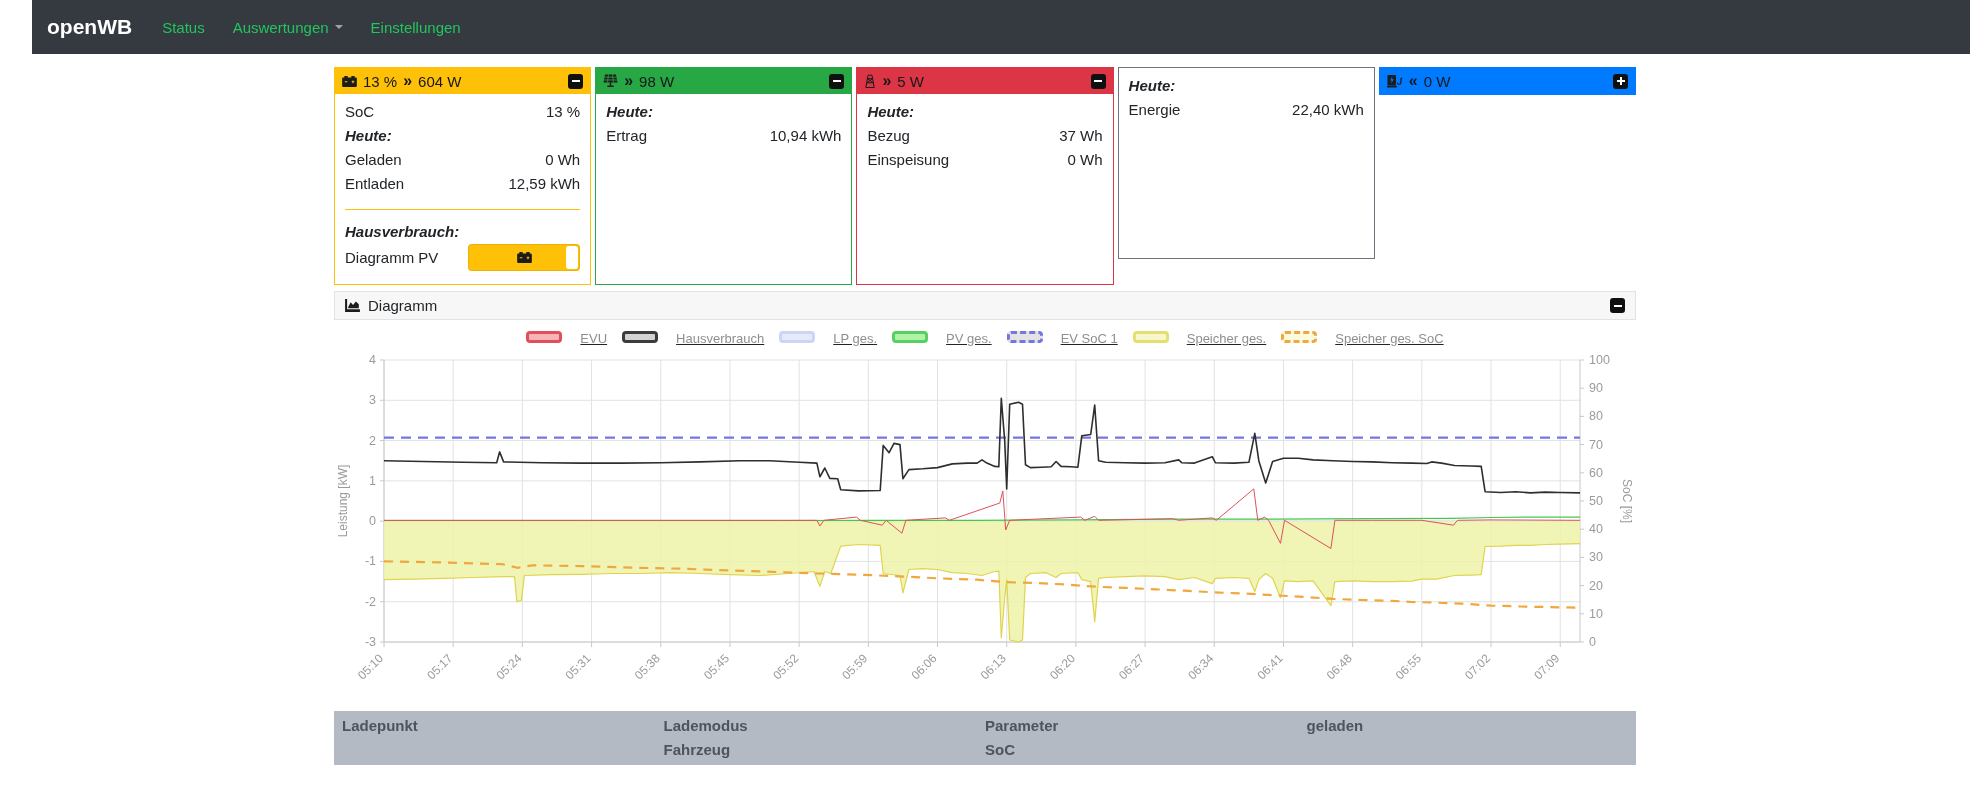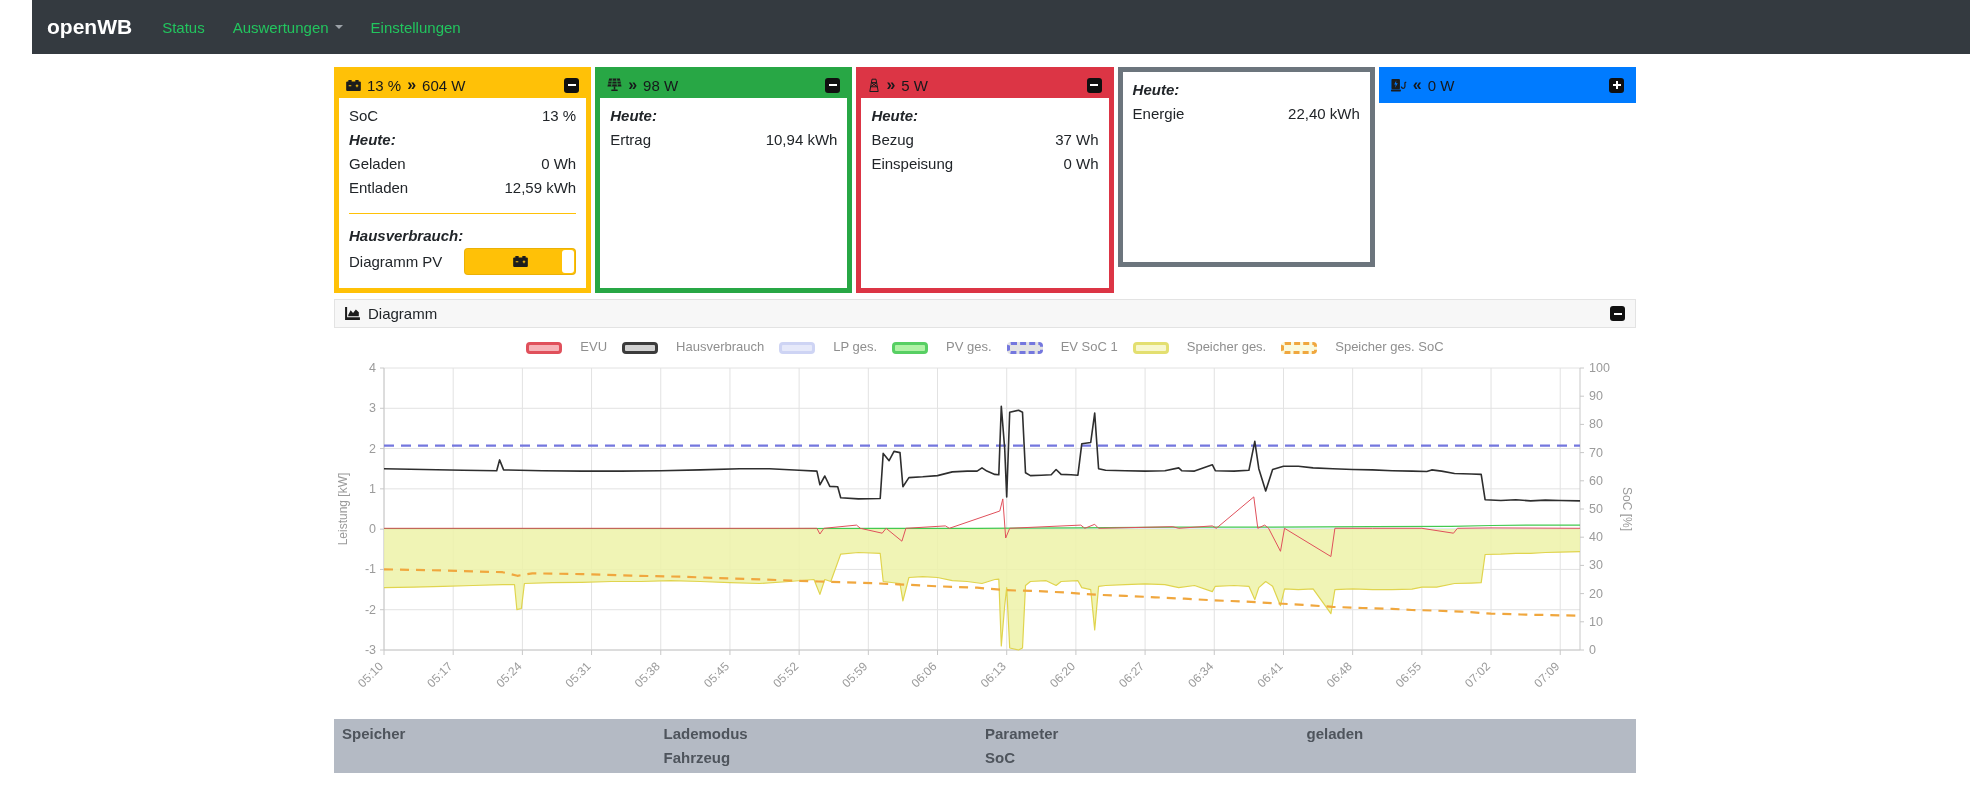--- a/index.html
+++ b/index.html
@@ -5,39 +5,39 @@
   html,body{margin:0;padding:0;background:#fff;width:1970px;height:796px;overflow:hidden;
     font-family:"Liberation Sans","DejaVu Sans",sans-serif;color:#212529;}
   
   .navbar{height:46px;background:#343a40;display:flex;align-items:center;padding:4px 15px;margin-left:32px;}
   .brand{color:#fff;font-size:21px;font-weight:600;margin-right:30px;cursor:pointer;}
   .nav-item{color:#22c55e;font-size:15px;margin-right:28px;cursor:pointer;display:flex;align-items:center;gap:6px;}
   .caret{width:0;height:0;border-left:4px solid transparent;border-right:4px solid transparent;border-top:4px solid #9da3a9;display:inline-block;}
   
   .container{width:1302px;margin:0 auto;}
   .cards-row{display:flex;gap:4px;margin-top:13px;align-items:flex-start;}
-  .card{flex:1;background:#fff;border:5px solid #14b8a6;min-width:0;}
+  .card{flex:1;background:#fff;border:1px solid #14b8a6;min-width:0;}
   .card-header{height:26px;display:flex;align-items:center;gap:6px;padding:0 7px;font-size:15px;color:#16181b;}
   .hicon{display:flex;align-items:center;}
   .chev{font-weight:700;font-size:16px;line-height:1;}
   .sq{width:15px;height:15px;background:#101010;border-radius:3px;position:relative;margin-left:auto;cursor:pointer;flex:none;}
   .sq::before{content:'';position:absolute;left:3.5px;right:3.5px;top:6.5px;height:2px;background:#fff;}
   .sq.plus::after{content:'';position:absolute;top:3.5px;bottom:3.5px;left:6.5px;width:2px;background:#fff;}
   .card-body{height:176px;padding:6px 10px 8px 10px;font-size:15px;}
   .crow{display:flex;justify-content:space-between;align-items:center;line-height:24px;}
   .sec{font-weight:700;font-style:italic;line-height:24px;}
   .divider-yellow{border:none;border-top:1px solid #ffc107;margin:13px 0 10px 0;}
   .toggle{width:112px;height:27px;background:#ffc107;border-radius:4px;position:relative;display:flex;align-items:center;justify-content:center;cursor:pointer;box-shadow:inset 0 0 0 1px rgba(0,0,0,.08);}
   .toggle-handle{position:absolute;right:2px;top:2px;bottom:2px;width:12px;background:#fff;border-radius:3px;}
   
   .panel{margin-top:6px;}
   .panel-header{height:27px;background:#f7f7f7;border:1px solid #e3e3e3;display:flex;align-items:center;gap:8px;padding:0 10px;font-size:15px;}
   .panel-body{padding:8px 0 4px 0;background:#fff;}
   .legend{display:flex;justify-content:center;align-items:center;gap:15px;height:20px;margin-bottom:2px;}
-  .legend-item{display:flex;align-items:flex-end;gap:18px;cursor:pointer;}
+  .legend-item{display:flex;align-items:flex-start;gap:18px;cursor:pointer;text-decoration:underline;}
   .legend-swatch{width:36px;height:12px;border-radius:4px;border:3px solid;box-sizing:border-box;}
   .legend-label{font-size:13px;color:#8f8f8f;}
   svg text{font-family:"Liberation Sans","DejaVu Sans",sans-serif;}
   
   .lp-table{margin-top:5px;background:#b4bac4;display:grid;grid-template-columns:repeat(4,1fr);grid-template-rows:24px 24px;padding:3px 8px;font-size:15px;font-weight:700;color:#4e545c;line-height:24px;}
 </style>
 </head>
 <body>
 
 <div class="navbar">
@@ -335,21 +335,21 @@
           <text x="1157.0413223140497" y="309" text-anchor="end" font-size="12" fill="#9b9b9b" transform="rotate(-45 1157.0413223140497 309)">07:02</text>
           <line x1="1226.2314049586778" x2="1226.2314049586778" y1="292" y2="297" stroke="#c8c8c8"></line>
           <text x="1226.2314049586778" y="309" text-anchor="end" font-size="12" fill="#9b9b9b" transform="rotate(-45 1226.2314049586778 309)">07:09</text>
           <text x="13" y="151" text-anchor="middle" font-size="12" fill="#9b9b9b" transform="rotate(-90 13 151)">Leistung [kW]</text>
           <text x="1289" y="151" text-anchor="middle" font-size="12" fill="#9b9b9b" transform="rotate(90 1289 151)">SoC [%]</text>
         </svg>
     </div>
   </div>
 
   <div class="lp-table">
-    <div>Speicher</div>
+    <div>Ladepunkt</div>
     <div>Lademodus</div>
     <div>Parameter</div>
     <div>geladen</div>
     <div></div>
     <div>Fahrzeug</div>
     <div>SoC</div>
     <div></div>
   </div>
 </div>
 

